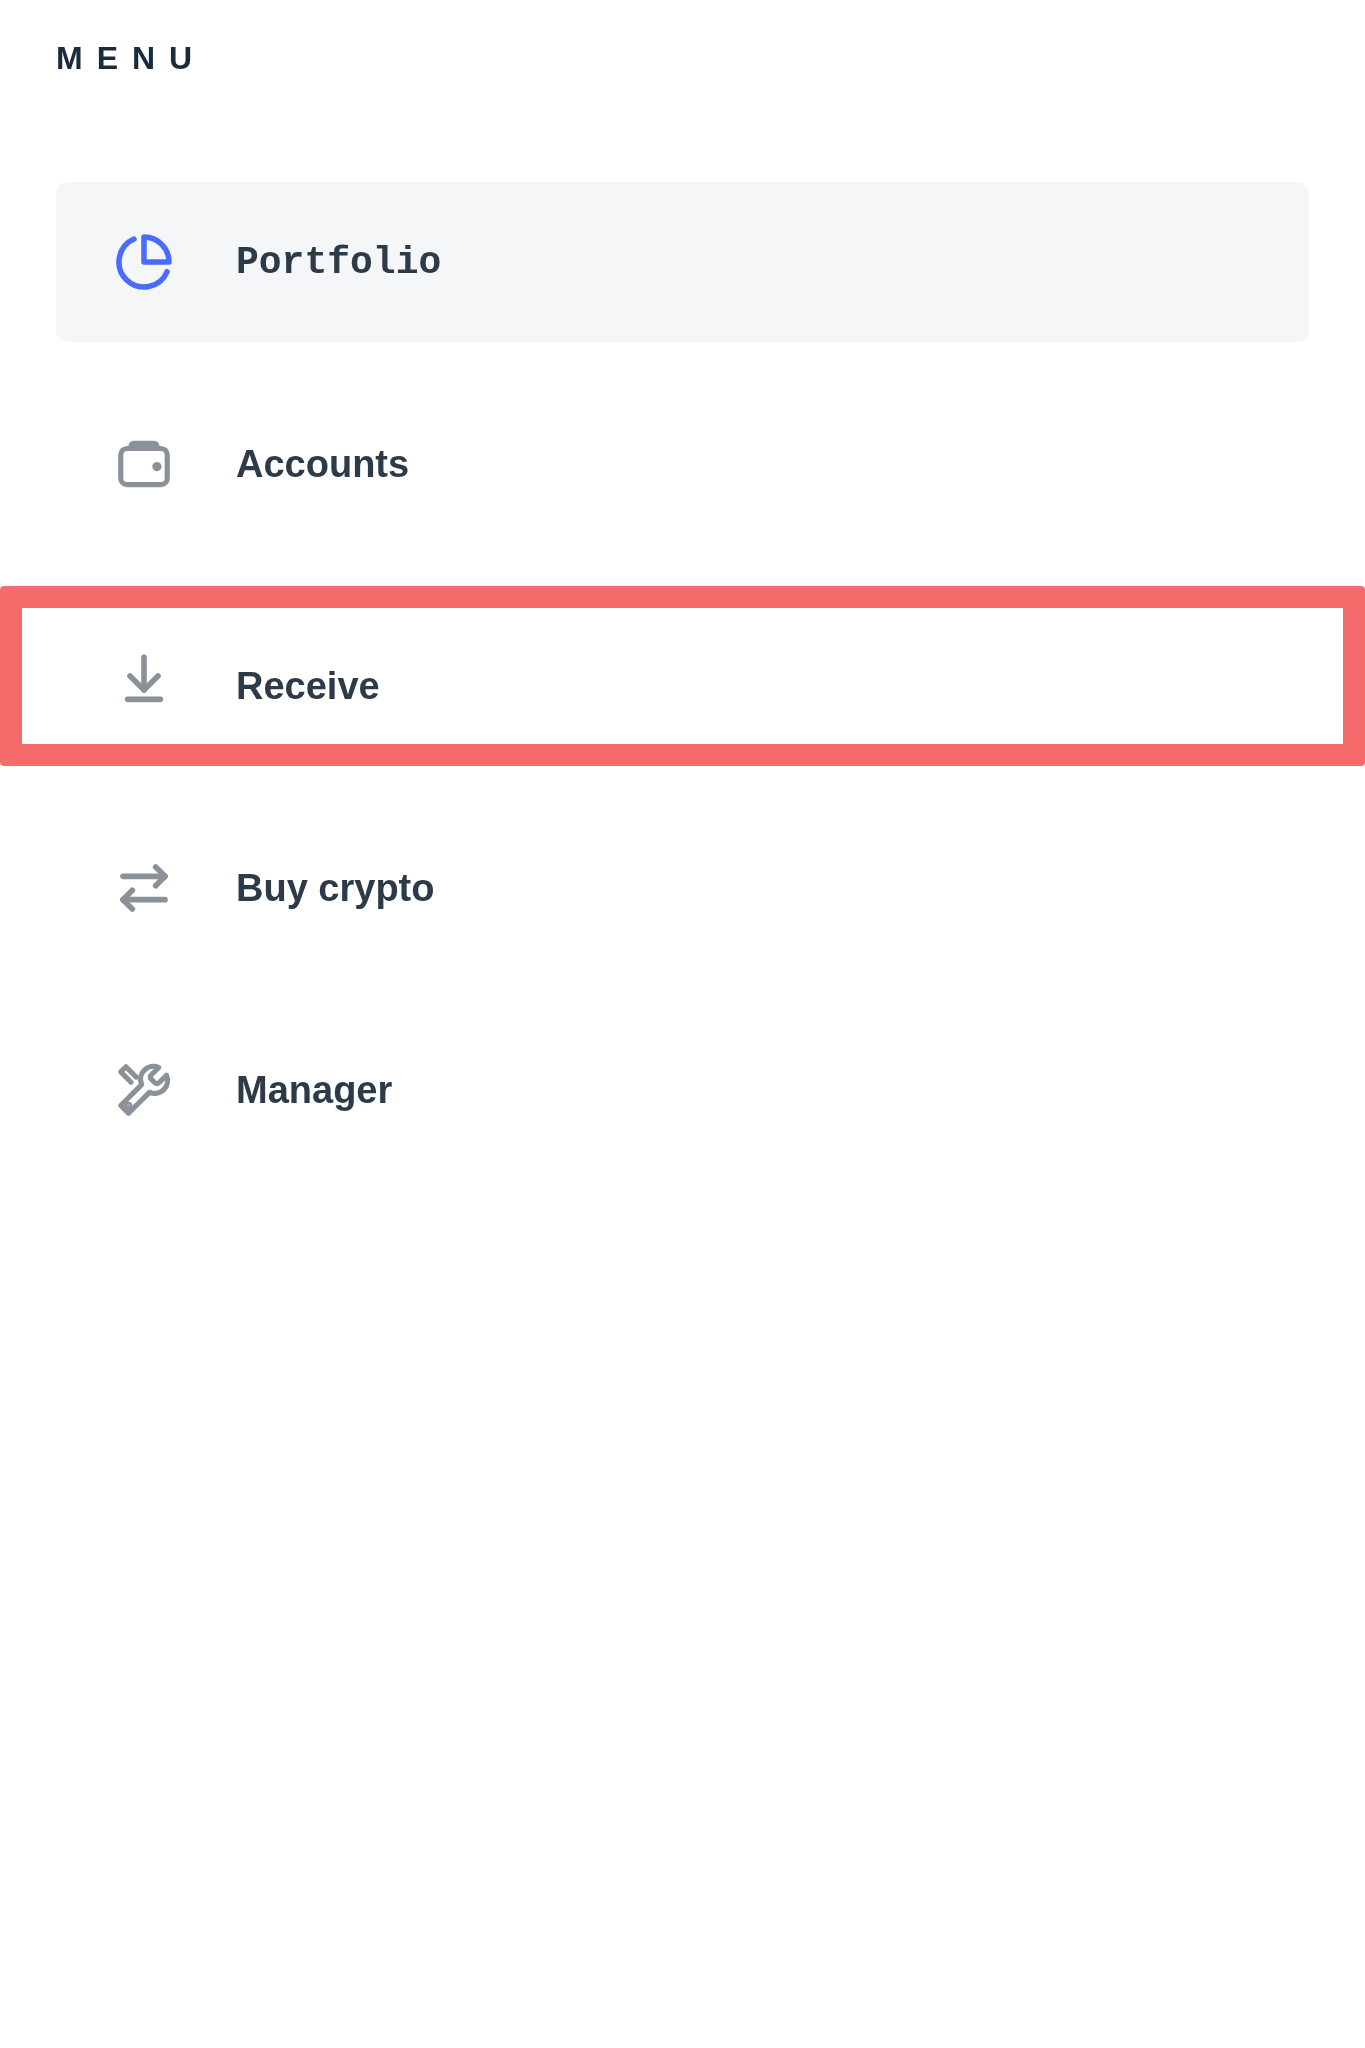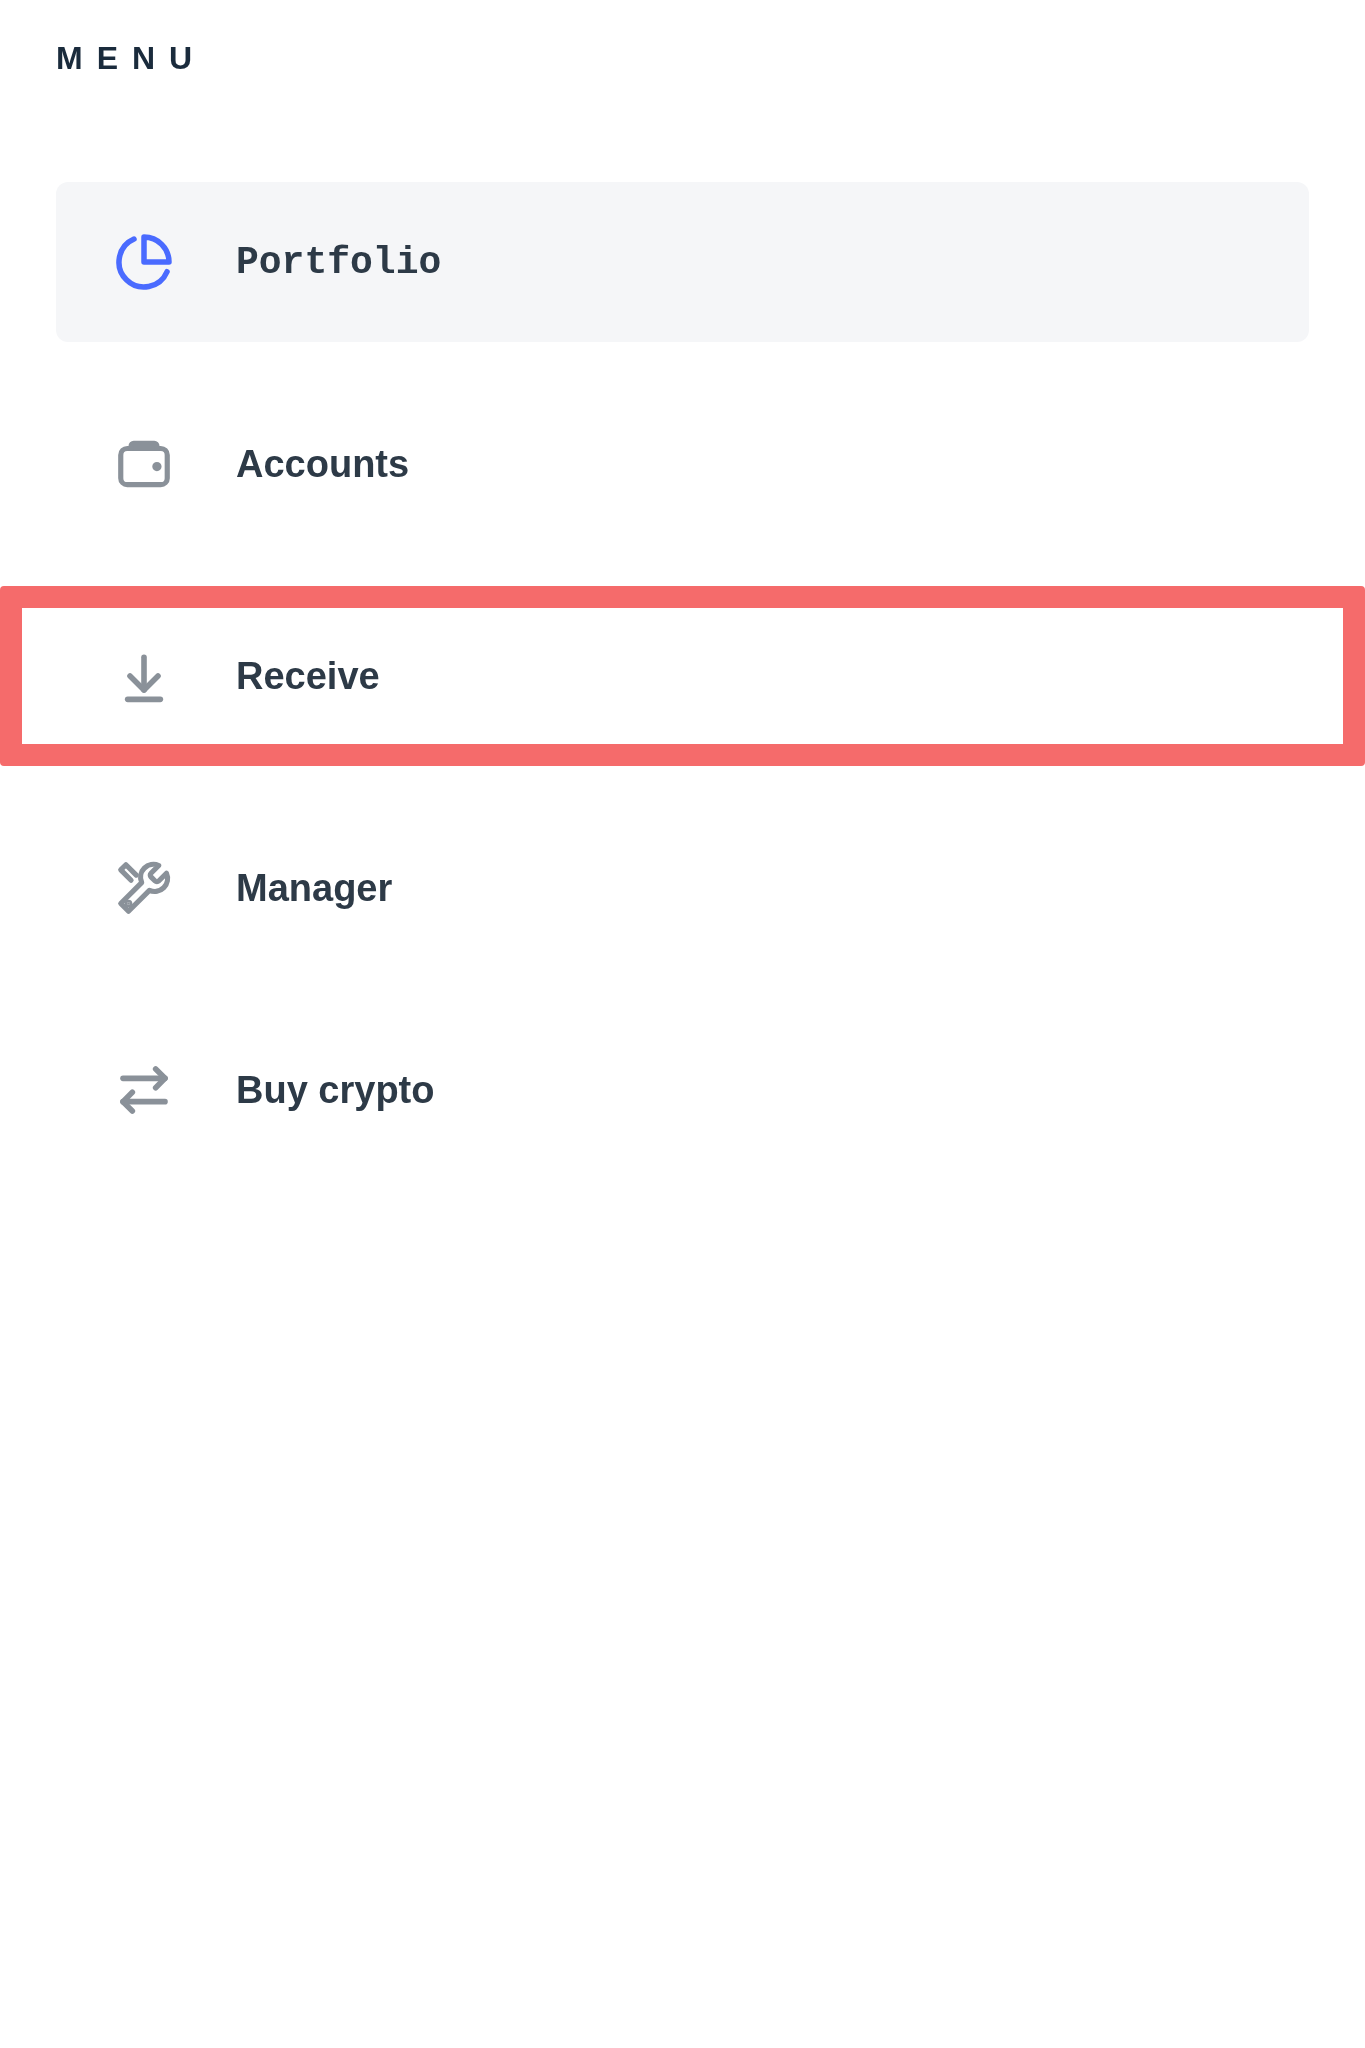--- a/index.html
+++ b/index.html
@@ -39,20 +39,21 @@
       position: relative;
       padding: 0;
       margin: 0 -56px 42px -56px;
       border: 22px solid #f56b6b;
       border-radius: 4px;
     }
     .highlight-wrap .menu-item {
       margin: 0 34px;
       padding: 36px 56px;
       margin-bottom: 0;
+      align-items: flex-end;
     }
     .menu-icon {
       width: 64px;
       height: 64px;
       display: flex;
       align-items: center;
       justify-content: center;
       margin-right: 60px;
       flex-shrink: 0;
     }
@@ -101,34 +102,34 @@
           <polyline points="6 12 12 18 18 12"></polyline>
           <line x1="5" y1="22" x2="19" y2="22"></line>
         </svg>
       </span>
       <span class="menu-label">Receive</span>
     </div>
   </div>
 
   <div class="menu-item">
     <span class="menu-icon icon-inactive">
-      <svg width="62" height="62" viewBox="0 0 24 24" fill="none" stroke="currentColor" stroke-width="2" stroke-linecap="round" stroke-linejoin="round">
-        <path d="M14.7 6.3a1 1 0 0 0 0 1.4l1.6 1.6a1 1 0 0 0 1.4 0l3-3a5 5 0 0 1-6.6 6.6L6 21l-3-3 8.1-8.1A5 5 0 0 1 17.7 3.3z"></path>
-        <path d="M9 7L5 3 3 5l4 4"></path>
-        <circle cx="6" cy="18" r="0.5" fill="currentColor"></circle>
-      </svg>
-    </span>
-    <span class="menu-label">Manager</span>
-  </div>
-
-  <div class="menu-item">
-    <span class="menu-icon icon-inactive">
       <svg width="60" height="56" viewBox="0 0 24 24" fill="none" stroke="currentColor" stroke-width="2.4" stroke-linecap="round" stroke-linejoin="round">
         <polyline points="17 3 21 7 17 11"></polyline>
         <line x1="3" y1="7" x2="21" y2="7"></line>
         <polyline points="7 21 3 17 7 13"></polyline>
         <line x1="21" y1="17" x2="3" y2="17"></line>
       </svg>
     </span>
     <span class="menu-label">Buy crypto</span>
   </div>
 
+  <div class="menu-item">
+    <span class="menu-icon icon-inactive">
+      <svg width="62" height="62" viewBox="0 0 24 24" fill="none" stroke="currentColor" stroke-width="2" stroke-linecap="round" stroke-linejoin="round">
+        <path d="M14.7 6.3a1 1 0 0 0 0 1.4l1.6 1.6a1 1 0 0 0 1.4 0l3-3a5 5 0 0 1-6.6 6.6L6 21l-3-3 8.1-8.1A5 5 0 0 1 17.7 3.3z"></path>
+        <path d="M9 7L5 3 3 5l4 4"></path>
+        <circle cx="6" cy="18" r="0.5" fill="currentColor"></circle>
+      </svg>
+    </span>
+    <span class="menu-label">Manager</span>
+  </div>
+
 </div>
 
 </body></html>

